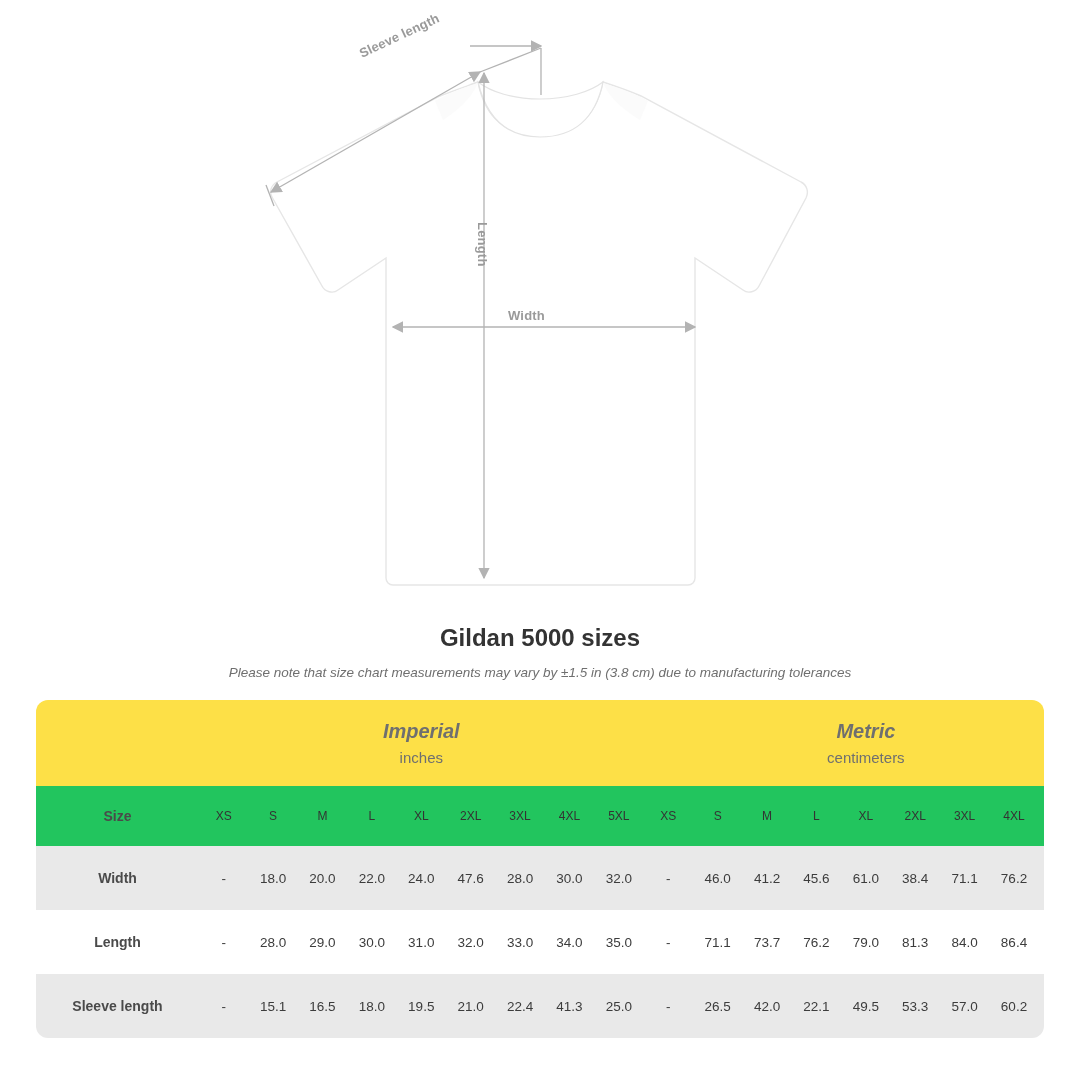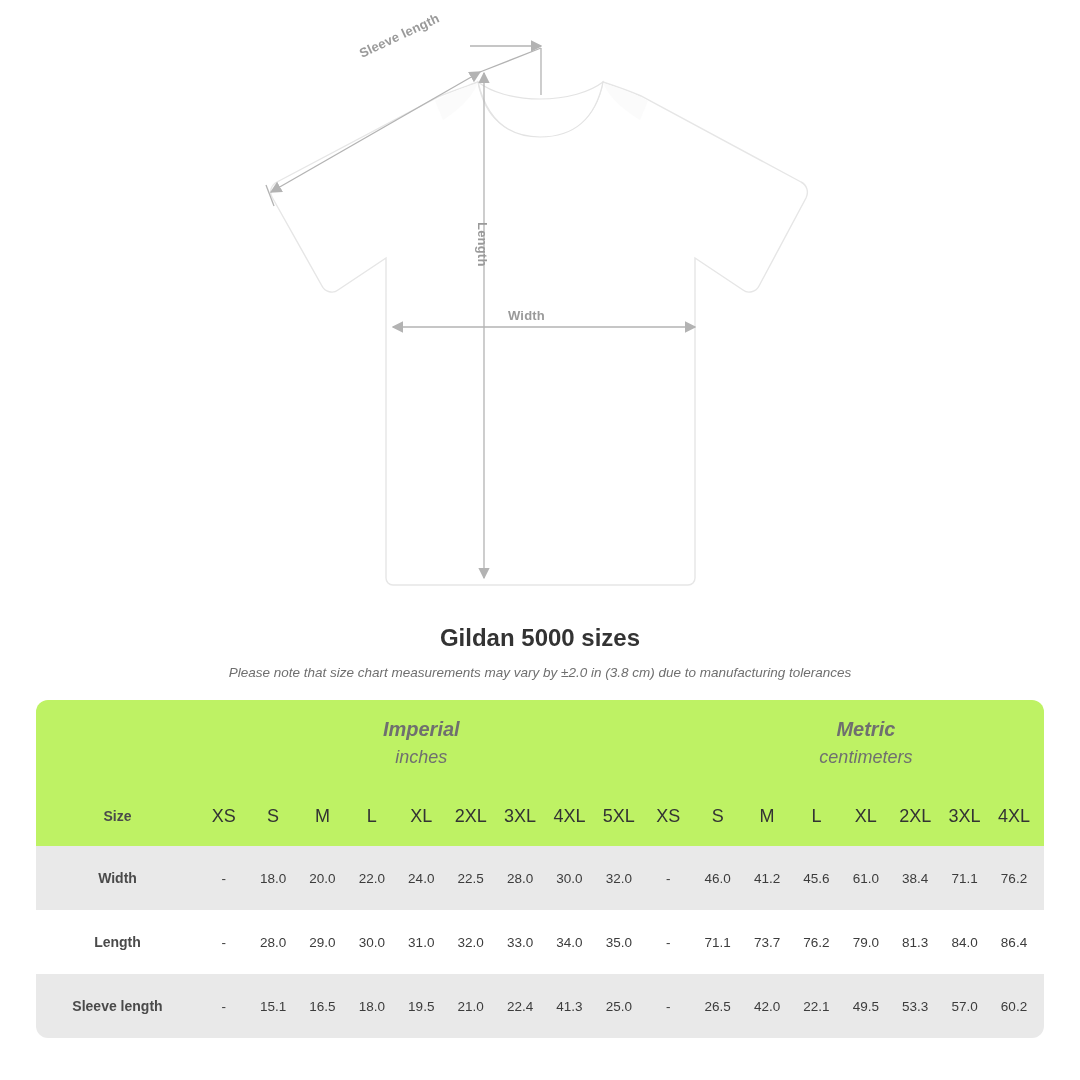--- a/index.html
+++ b/index.html
@@ -87,51 +87,50 @@
     font-size: 13.5px;
   }
   table.size-table td,
   table.size-table th {
     text-align: center;
     vertical-align: middle;
     border: none;
   }
   
   .unit-row td {
-    background: #bef264;
+    background: #fde047;
     height: 86px;
     padding: 0;
   }
   .unit-name {
     font-size: 20px;
     font-style: italic;
     font-weight: bold;
     color: #6f6f6f;
     line-height: 1.1;
   }
   .unit-sub {
-    font-size: 18px;
-    font-style: italic;
+    font-size: 15px;
     color: #6f6f6f;
     margin-top: 7px;
   }
   
   .head-row td {
     height: 58px;
-    background: #bef264;
+    background: #22c55e;
     font-weight: bold;
     color: #4a4a4a;
     border-left: 1px solid #e4e4e4;
   }
   .head-row td.first-col {
     border-left: none;
     font-size: 14px;
   }
   .head-row td.sizecell {
-    font-size: 18px;
+    font-size: 12px;
     color: #333333;
     font-weight: normal;
   }
   
   .data-row td {
     height: 62px;
     border-left: 1px solid #e4e4e4;
     border-top: 1px solid #e4e4e4;
     color: #3c3c3c;
   }
@@ -217,21 +216,21 @@
       </g>
     </svg>
 
     <div class="dim-label" id="sleeve-label">Sleeve length</div>
     <div class="dim-label" id="length-label">Length</div>
     <div class="dim-label" id="width-label">Width</div>
   </div>
 
   <div class="titleblock">
     <h1 class="chart-title">Gildan 5000 sizes</h1>
-    <div class="chart-note">Please note that size chart measurements may vary by ±2.0 in (3.8 cm) due to manufacturing tolerances</div>
+    <div class="chart-note">Please note that size chart measurements may vary by ±1.5 in (3.8 cm) due to manufacturing tolerances</div>
   </div>
 
   <div class="table-wrap">
     <table class="size-table">
       <colgroup>
         <col class="label-col">
         <col class="val-col">
           <col class="val-col">
           <col class="val-col">
           <col class="val-col">
@@ -286,21 +285,21 @@
         <td class="sizecell">5XL</td>
       </tr>
 
       <tr class="data-row shaded">
         <td class="first-col">Width</td>
         <td>-</td>
         <td>18.0</td>
         <td>20.0</td>
         <td>22.0</td>
         <td>24.0</td>
-        <td>22.5</td>
+        <td>47.6</td>
         <td>28.0</td>
         <td>30.0</td>
         <td>32.0</td>
         <td>-</td>
         <td>46.0</td>
         <td>41.2</td>
         <td>45.6</td>
         <td>61.0</td>
         <td>38.4</td>
         <td>71.1</td>

